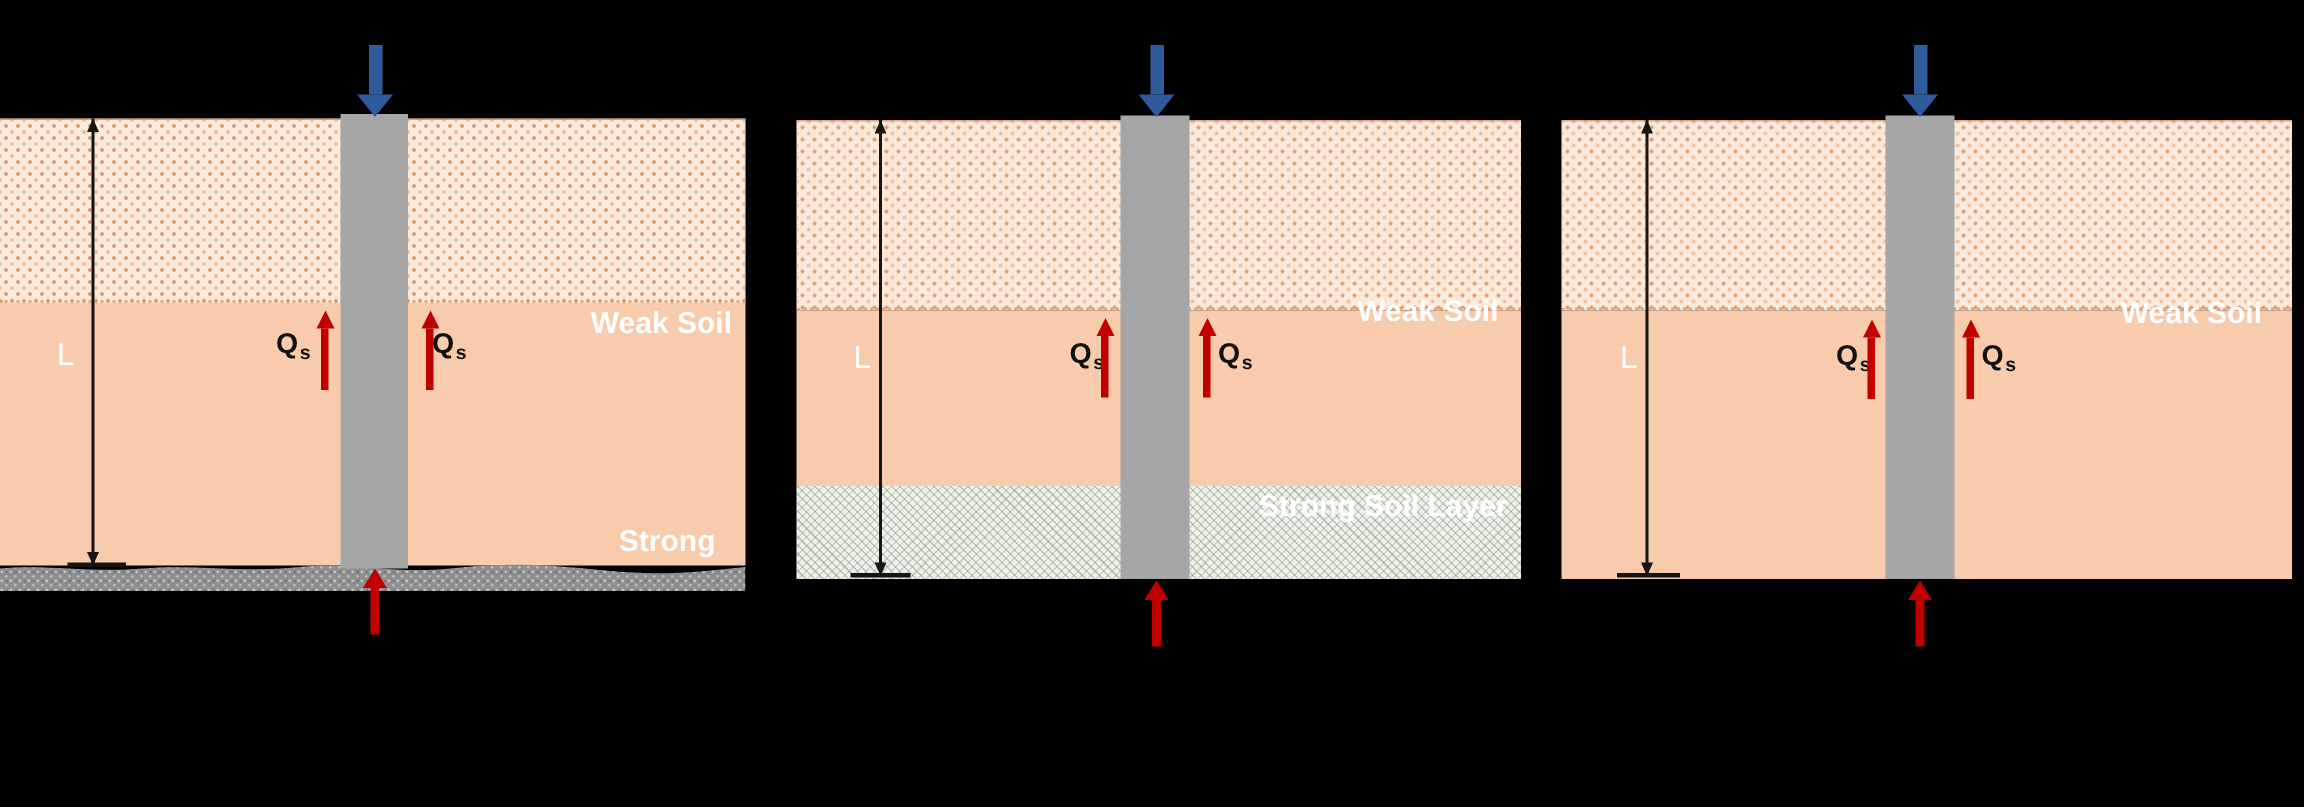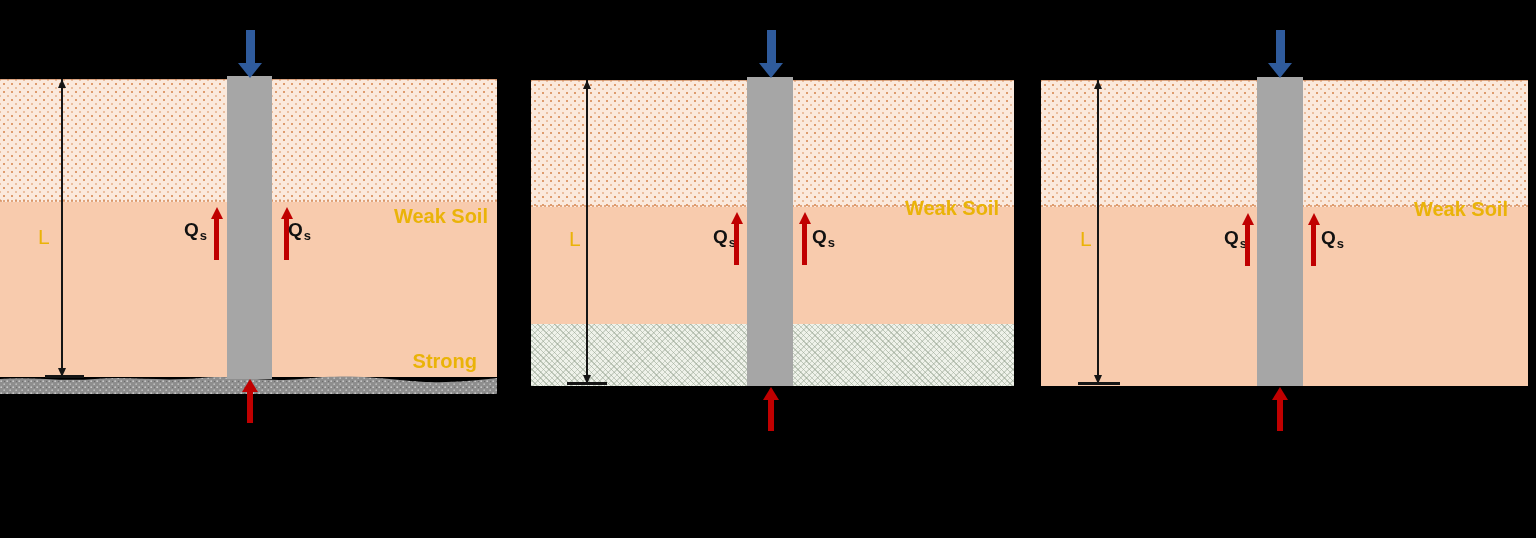--- a/index.html
+++ b/index.html
@@ -42,21 +42,21 @@
   .bear{width:17px;}
   .bear .head{border-left:8.5px solid rgba(0,0,0,0);border-right:8.5px solid rgba(0,0,0,0);border-bottom:13px solid #C00000;}
   .bear .shaft{width:6px;height:31px;background:#C00000;}
   
   .dim{position:absolute;width:2px;background:#151515;}
   .dim .ah{position:absolute;width:0;height:0;left:-3px;}
   .dim .ah.up{top:0;border-left:4px solid rgba(0,0,0,0);border-right:4px solid rgba(0,0,0,0);border-bottom:9px solid #151515;}
   .dim .ah.dn{bottom:0;border-left:4px solid rgba(0,0,0,0);border-right:4px solid rgba(0,0,0,0);border-top:9px solid #151515;}
   .tick{position:absolute;height:3px;background:#151515;}
   
-  .lbl{position:absolute;color:#eab308;white-space:nowrap;}
+  .lbl{position:absolute;color:#ffffff;white-space:nowrap;}
   .soil-lbl{font-size:20px;font-weight:600;}
   .len-lbl{font-size:21px;font-weight:400;}
   .qs{position:absolute;color:#111;font-weight:700;font-size:19px;}
   .qs .sub{font-size:13px;position:relative;top:4px;left:1px;}
 </style>
 </head>
 <body>
 
 <div class="stage">
 
@@ -139,20 +139,21 @@
     </div>
     <div class="arr skin" style="left:267px;top:212px;">
       <div class="head"></div>
       <div class="shaft"></div>
     </div>
     <div class="qs" style="left:281px;top:226px;">
       <span>Q</span><span class="sub">s</span>
     </div>
 
     <div class="lbl soil-lbl" style="right:15px;top:197px;">Weak Soil</div>
+    <div class="lbl soil-lbl" style="right:9px;top:327px;">Strong Soil Layer</div>
 
     <div class="arr bear" style="left:231px;top:387px;">
       <div class="head"></div>
       <div class="shaft"></div>
     </div>
   </div>
 
   <div class="panel" style="left:1041px;width:487px;">
     <div class="layer stipple" style="top:80px;height:127px;"></div>
     <div class="layer solid" style="top:207px;height:179px;"></div>

